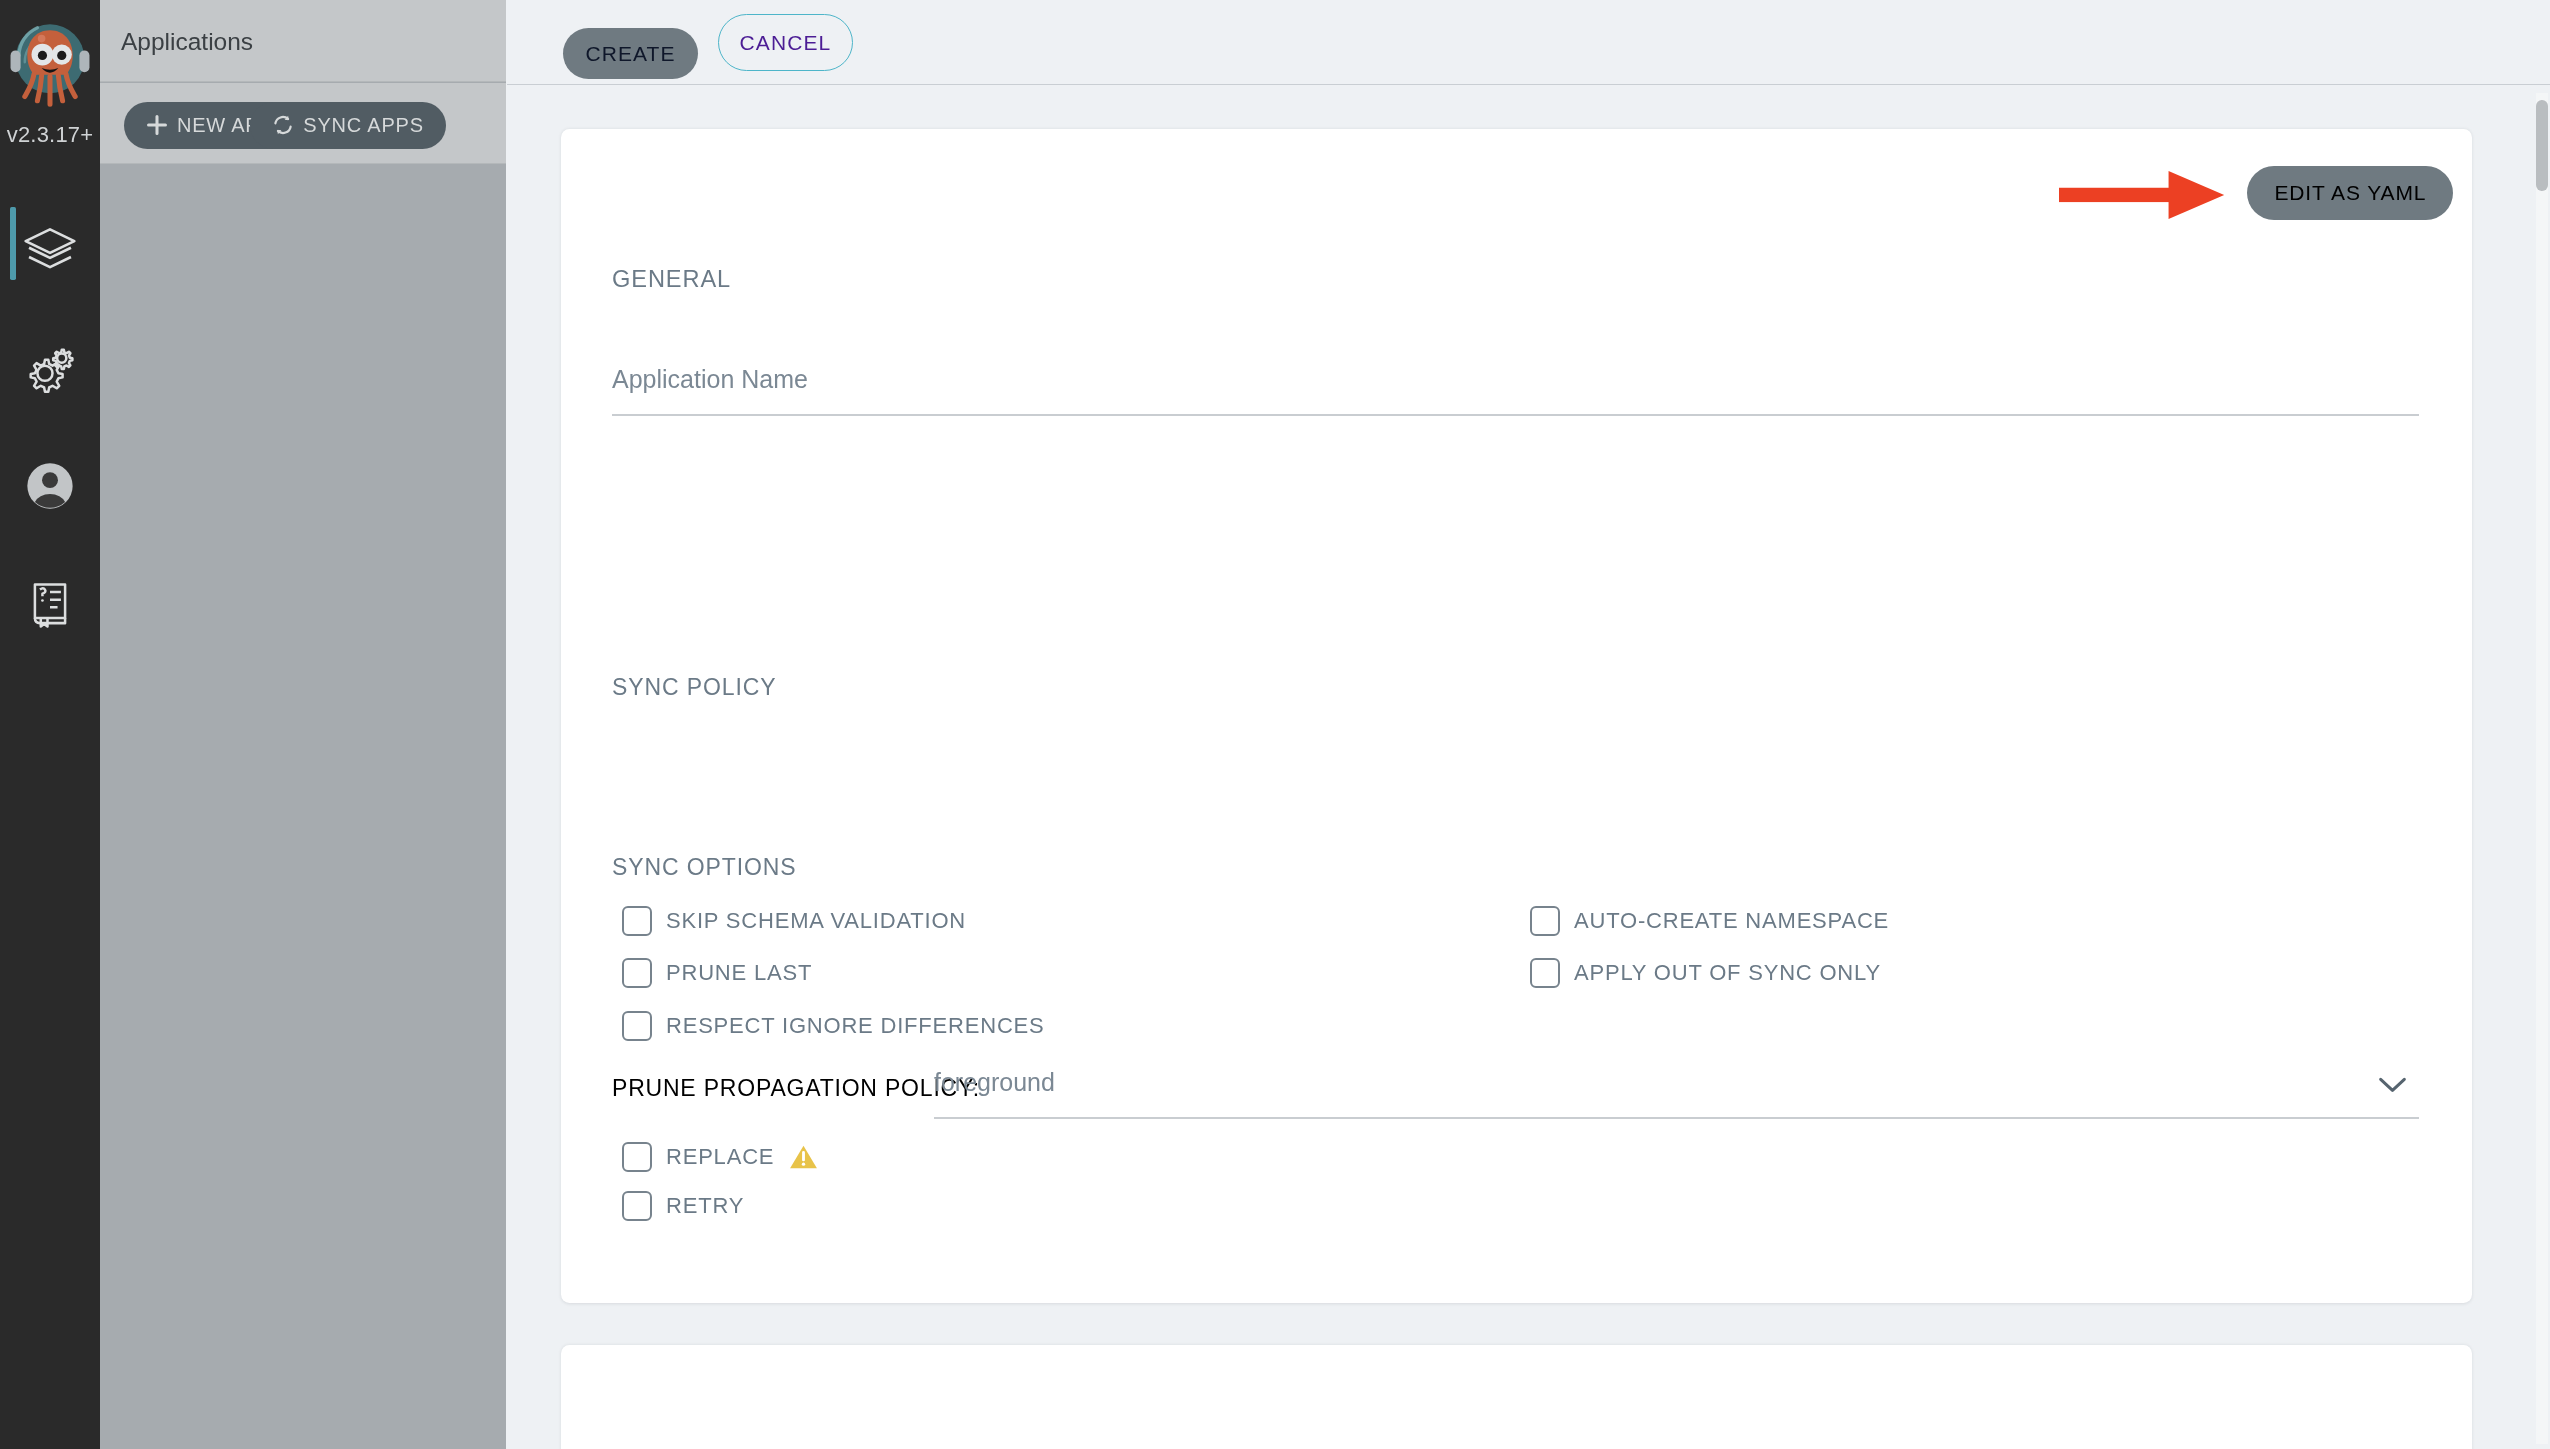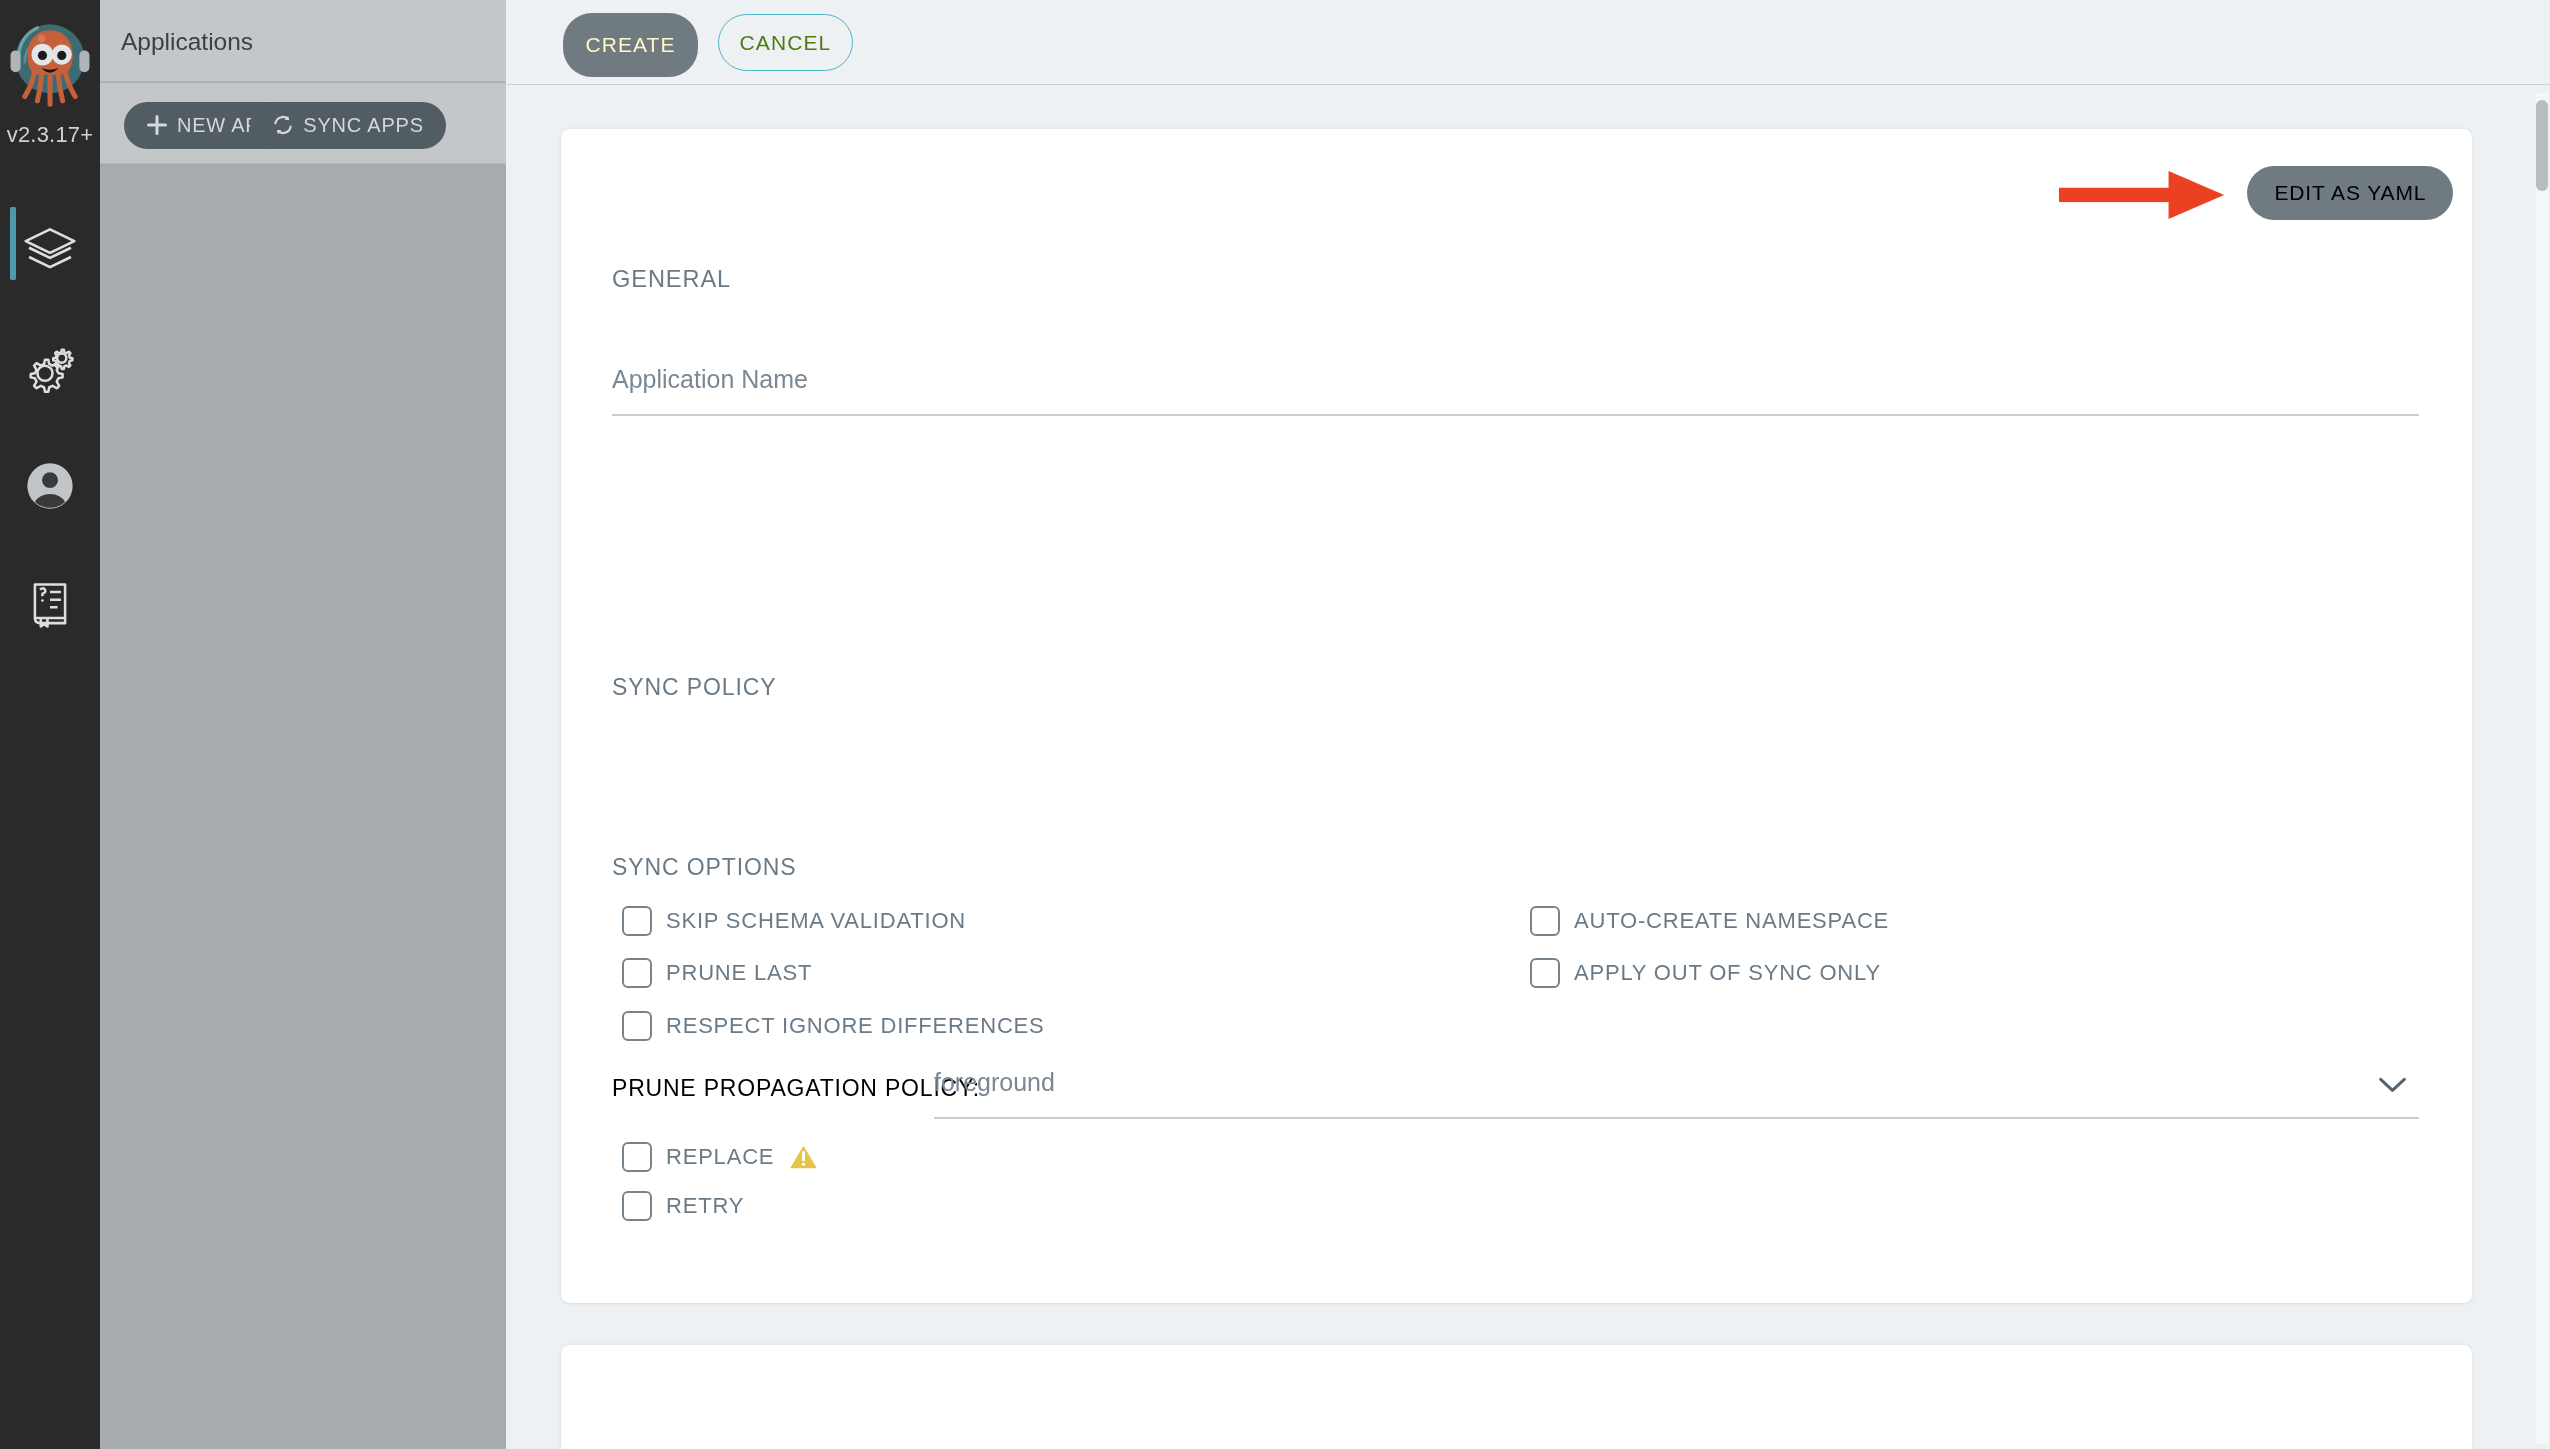--- a/index.html
+++ b/index.html
@@ -65,29 +65,29 @@
   
   .modal-wrap {
     position:absolute; left:507px; top:0; width:2044px; height:1449px;
     background:#eef1f4; z-index:20;
   }
   .modal-topbar {
     position:absolute; left:0; top:0; width:2044px; height:85px;
     background:#eef1f4; border-bottom:1.7px solid #c9ced3;
   }
   .btn-create {
-    position:absolute; left:56px; top:13px; width:135px; height:64px;
-    background:#6f7a81; color:#fef9c3;
+    position:absolute; left:56px; top:28px; width:135px; height:51px;
+    background:#6f7a81; color:#0f172a;
     border:none; border-radius:29px;
     font-size:21px; letter-spacing:1.1px;
     font-family:"Liberation Sans", sans-serif;
   }
   .btn-cancel {
     position:absolute; left:211px; top:14.4px; width:135px; height:57px;
-    background:transparent; color:#4d7c0f;
+    background:transparent; color:#4c1d95;
     border:1.7px solid #4db5c9; border-radius:29px;
     font-size:21px; letter-spacing:1.1px;
     font-family:"Liberation Sans", sans-serif;
   }
 
   .modal-body {
     position:absolute; left:0; top:87px; width:2044px; height:1362px;
     overflow:hidden; background:#eef1f4;
   }
 

